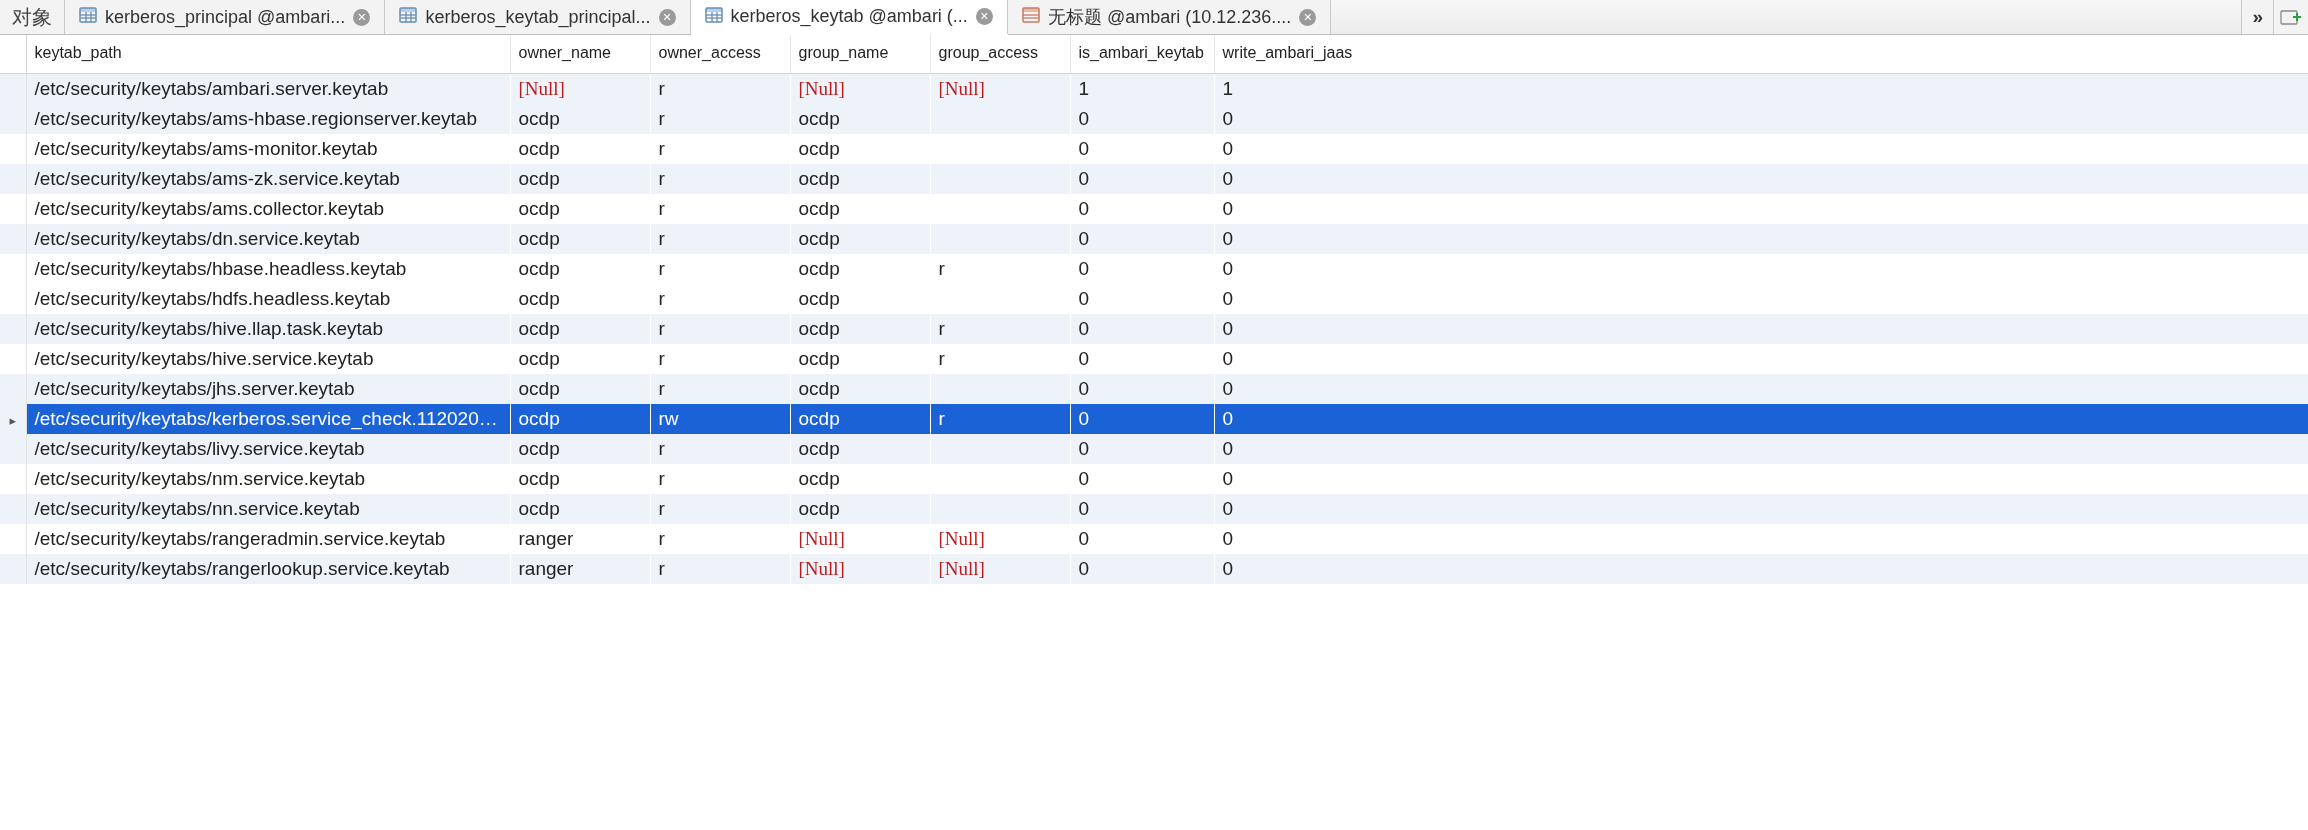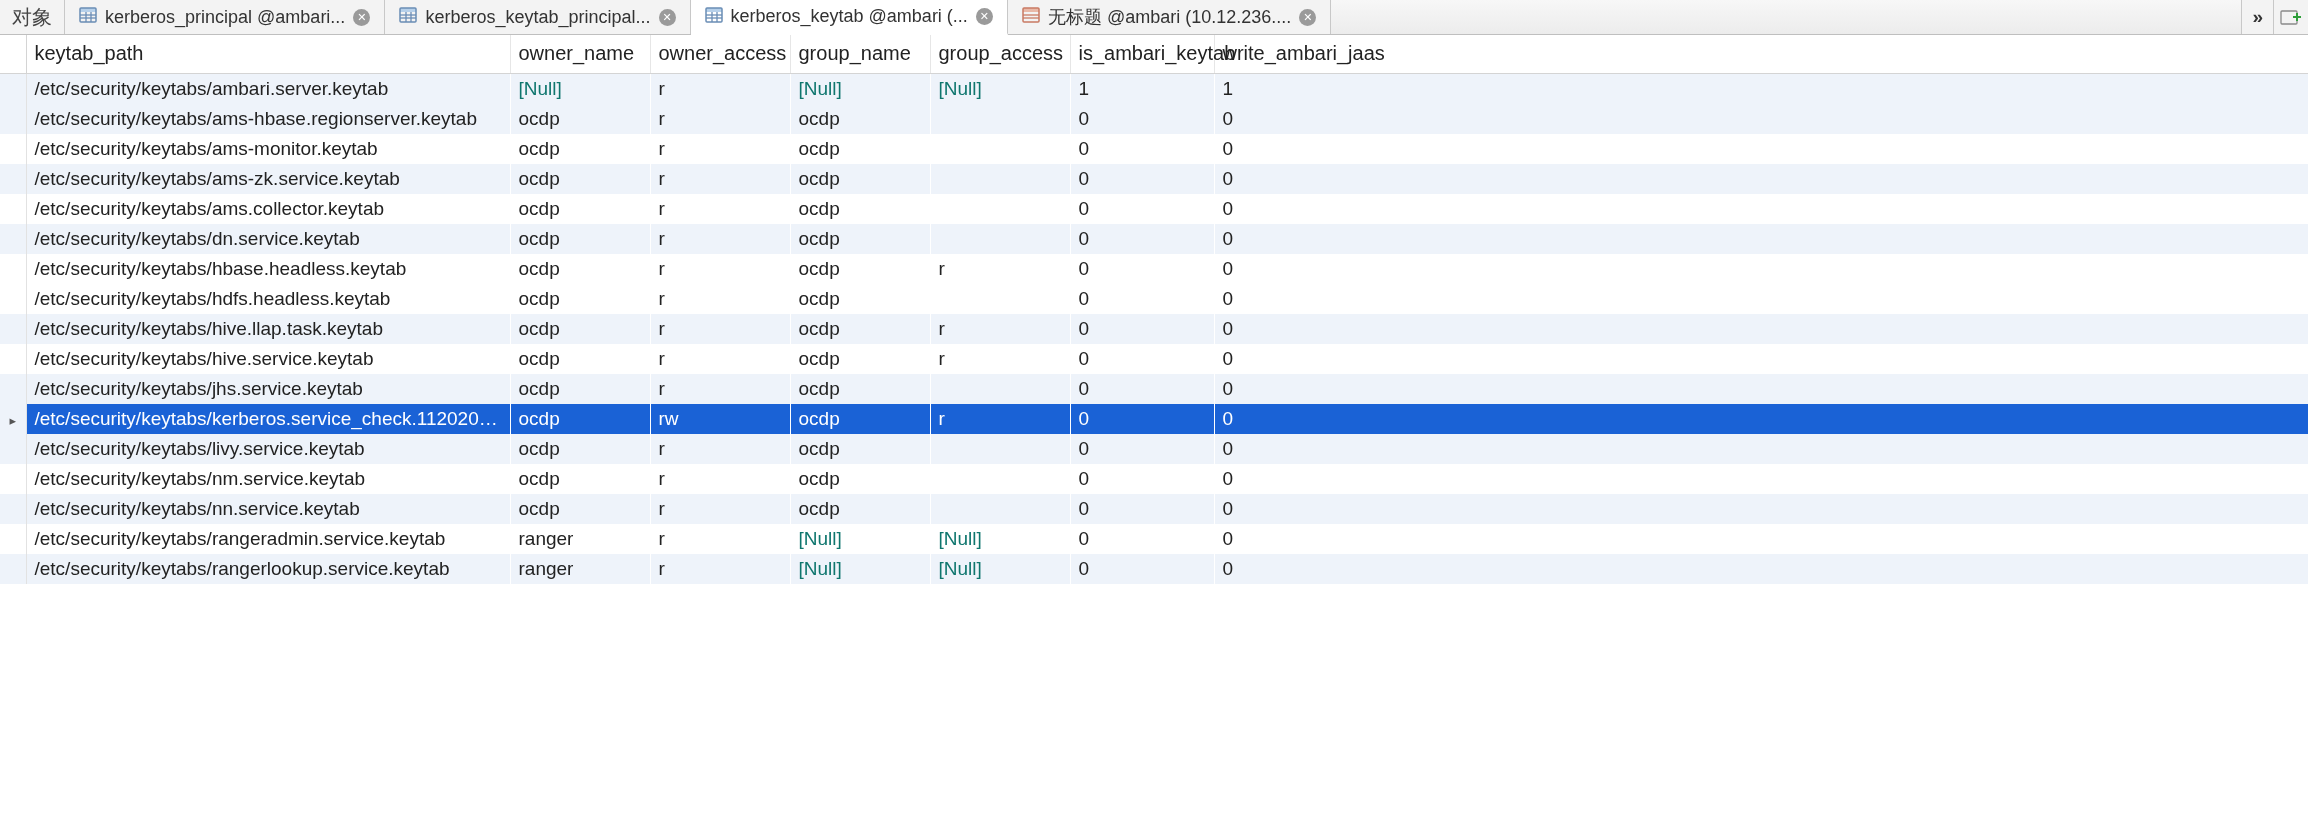--- a/index.html
+++ b/index.html
@@ -29,29 +29,29 @@
   .ico-query rect.hdr { fill:#e9b9a8; }
   .ico-query line { stroke:#c97a63; stroke-width:1.3; }
   .ico-addtab { width:22px; height:18px; }
   .ico-addtab rect { fill:none; stroke:#8a8a8a; stroke-width:1.3; }
   .ico-addtab .plus { stroke:#2e9e3a; stroke-width:2; }
 
   
   .grid-wrap { flex:1; overflow:auto; }
   table.grid { border-collapse: collapse; width: 100%; table-layout: fixed; }
   .gutter-col { width: 26px; }
-  thead th { text-align:left; font-weight:400; font-size:20px; color:#222; background:#fff; border-bottom:1px solid #d4d4d4; border-right:1px solid #e6e6e6; padding:6px 8px 7px; height:38px; }
+  thead th { text-align:left; font-weight:400; font-size:16px; color:#222; background:#fff; border-bottom:1px solid #d4d4d4; border-right:1px solid #e6e6e6; padding:6px 8px 7px; height:38px; }
   thead th.gutter { border-right:1px solid #d4d4d4; background:#fff; }
   tbody td { border-right:1px solid transparent; padding:4px 8px; height:26px; font-size:19px; white-space:nowrap; overflow:hidden; text-overflow:ellipsis; }
   tbody td.gutter { border-right:1px solid #e2e2e2; text-align:center; color:#666; background:inherit; }
   tbody tr.even { background:#eef3fa; }
   tbody tr.odd  { background:#ffffff; }
   tbody tr.selected { background:#1a62d6; color:#ffffff; }
   tbody tr.selected td.gutter { background:#eef3fa; color:#444; }
-  .null { color:#0f766e; }
+  .null { color:#b91c1c;font-family:Liberation Serif, serif; }
   .row-marker { font-size:13px; color:#555; }
 </style>
 </head>
 <body>
 
 <div class="root">
 
   <div class="tabbar">
     <div class="objects-label">对象</div>
     <div id="tabs-mount" style="display: flex;">
@@ -233,21 +233,21 @@
             <td>/etc/security/keytabs/hive.service.keytab</td>
             <td>ocdp</td>
             <td>r</td>
             <td>ocdp</td>
             <td>r</td>
             <td>0</td>
             <td>0</td>
           </tr>
           <tr class="even">
             <td class="gutter"></td>
-            <td>/etc/security/keytabs/jhs.service.keytab</td>
+            <td>/etc/security/keytabs/jhs.server.keytab</td>
             <td>ocdp</td>
             <td>r</td>
             <td>ocdp</td>
             <td></td>
             <td>0</td>
             <td>0</td>
           </tr>
           <tr class="selected">
             <td class="gutter"><span class="row-marker">▸</span></td>
             <td>/etc/security/keytabs/kerberos.service_check.112020.keytab</td>

